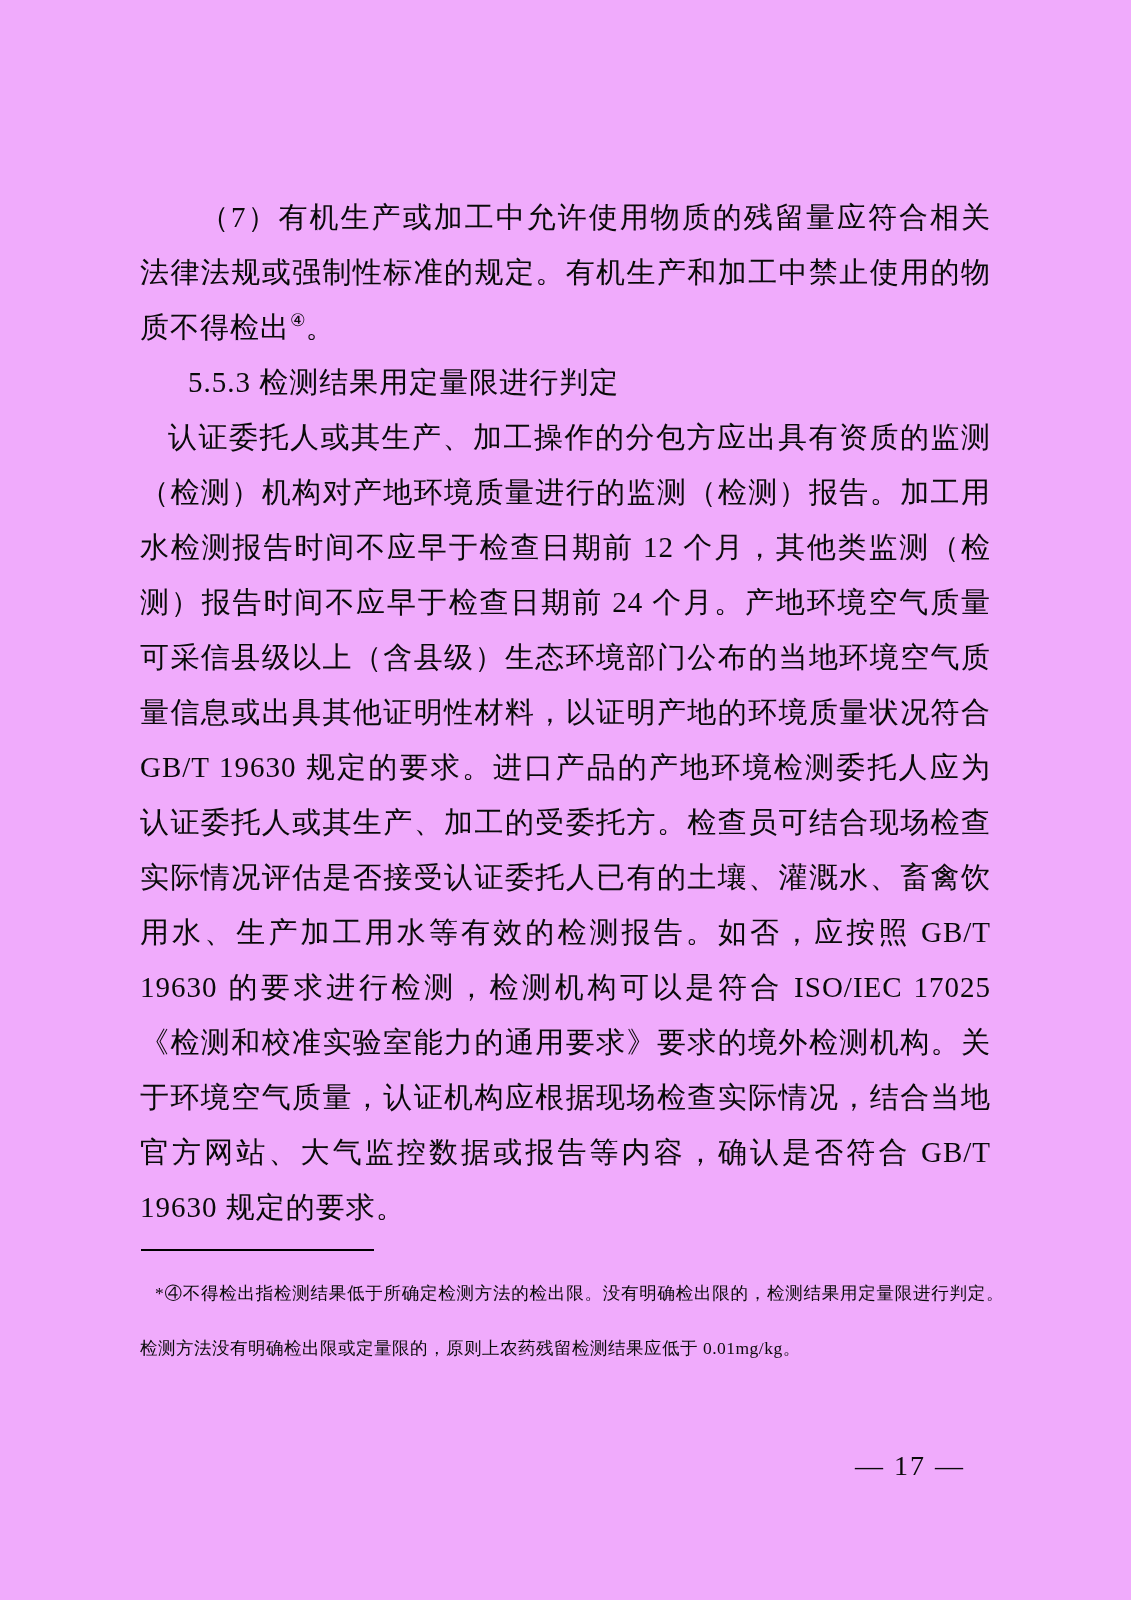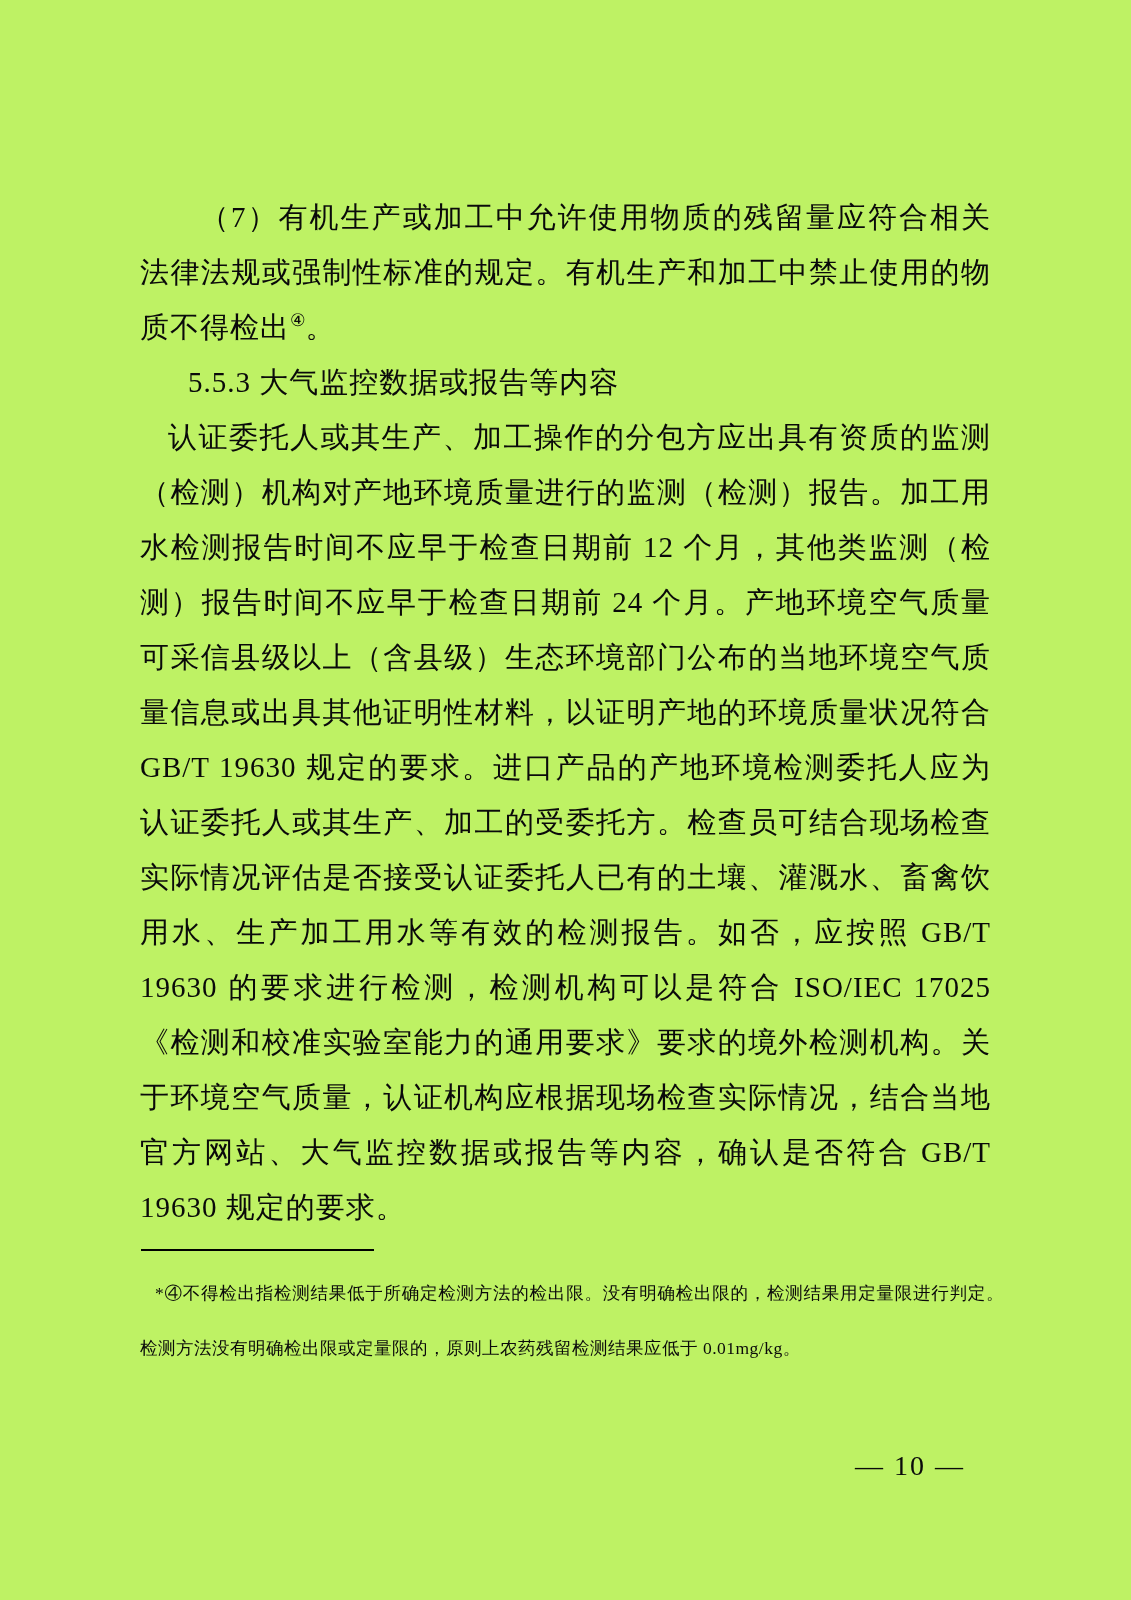--- a/index.html
+++ b/index.html
@@ -2,21 +2,21 @@
 <html><head>
 <meta charset="utf-8">
 <style>
   * { margin: 0; padding: 0; box-sizing: border-box; }
   html, body { background: #e8e8e8; }
   .page {
     position: relative;
     width: 1131px;
     height: 1600px;
     margin: 0 auto;
-    background: #bef264;
+    background: #f0abfc;
     color: #000000;
     font-family: "Liberation Serif", "DejaVu Serif", serif;
     overflow: hidden;
   }
   .body-text {
     position: absolute;
     left: 140px;
     top: 190px;
     width: 851px;
     font-size: 29px;
@@ -67,24 +67,24 @@
   }
 </style>
 </head>
 <body>
 
 <div class="page">
 
   <div class="body-text">
     <p class="para-7"><span>（7）有机生产或加工中允许使用物质的残留量应符合相关法律法规或强制性标准的规定。有机生产和加工中禁止使用的物质不得检出</span><sup class="fn-ref">④</sup><span>。</span></p>
 
-    <p class="section-heading">5.5.3 大气监控数据或报告等内容</p>
+    <p class="section-heading">5.5.3 检测结果用定量限进行判定</p>
 
     <p class="para-main">认证委托人或其生产、加工操作的分包方应出具有资质的监测（检测）机构对产地环境质量进行的监测（检测）报告。加工用水检测报告时间不应早于检查日期前 12 个月，其他类监测（检测）报告时间不应早于检查日期前 24 个月。产地环境空气质量可采信县级以上（含县级）生态环境部门公布的当地环境空气质量信息或出具其他证明性材料，以证明产地的环境质量状况符合 GB/T 19630 规定的要求。进口产品的产地环境检测委托人应为认证委托人或其生产、加工的受委托方。检查员可结合现场检查实际情况评估是否接受认证委托人已有的土壤、灌溉水、畜禽饮用水、生产加工用水等有效的检测报告。如否，应按照 GB/T 19630 的要求进行检测，检测机构可以是符合 ISO/IEC 17025《检测和校准实验室能力的通用要求》要求的境外检测机构。关于环境空气质量，认证机构应根据现场检查实际情况，结合当地官方网站、大气监控数据或报告等内容，确认是否符合 GB/T 19630 规定的要求。</p>
   </div>
 
   <div class="fn-sep"></div>
 
   <p class="footnote"><span>*④</span><span>不得检出指检测结果低于所确定检测方法的检出限。没有明确检出限的，检测结果用定量限进行判定。检测方法没有明确检出限或定量限的，原则上农药残留检测结果应低于 0.01mg/kg。</span></p>
 
-  <div class="page-number">— 10 —</div>
+  <div class="page-number">— 17 —</div>
 
 </div>
 
 </body></html>

